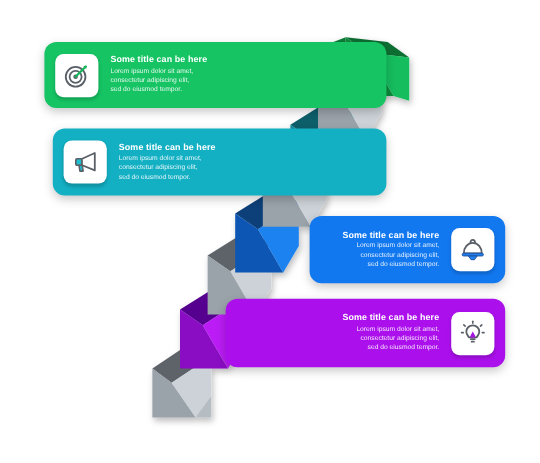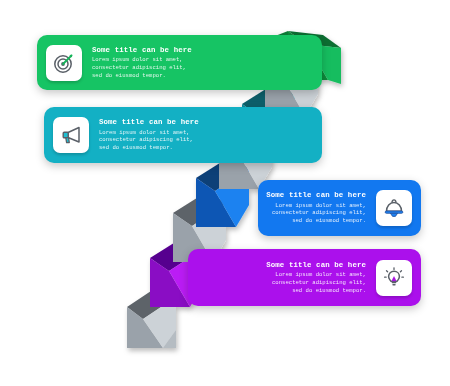--- a/index.html
+++ b/index.html
@@ -3,21 +3,21 @@
 <meta charset="utf-8">
 <style>
   html,body{margin:0;padding:0;}
   body{
     width:450px;height:386px;
     background:#ffffff;
     font-family:"Liberation Sans", sans-serif;
     overflow:hidden;
     position:relative;
   }
-  #stage{position:absolute;inset:0;width:384px;height:386px;font-family:Liberation Mono, monospace;}
+  #stage{position:absolute;inset:0;width:384px;height:386px;}
 
   
   #zigzag{position:absolute;left:0;top:0;width:450px;height:386px;}
 
   
   .panel{
     position:absolute;
     display:flex;
     align-items:center;
     border-radius:10px;

